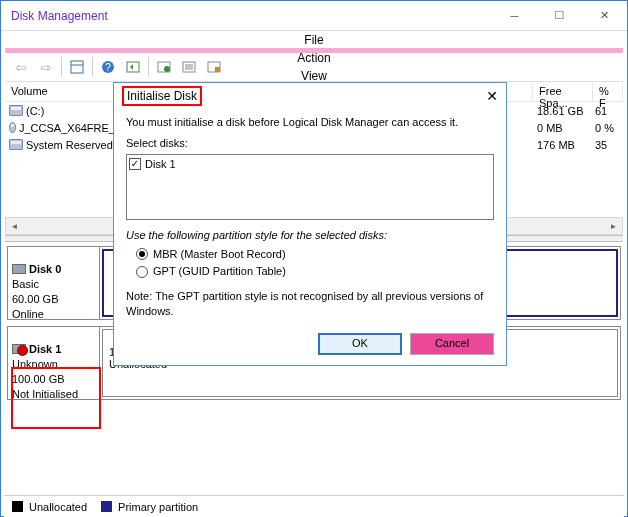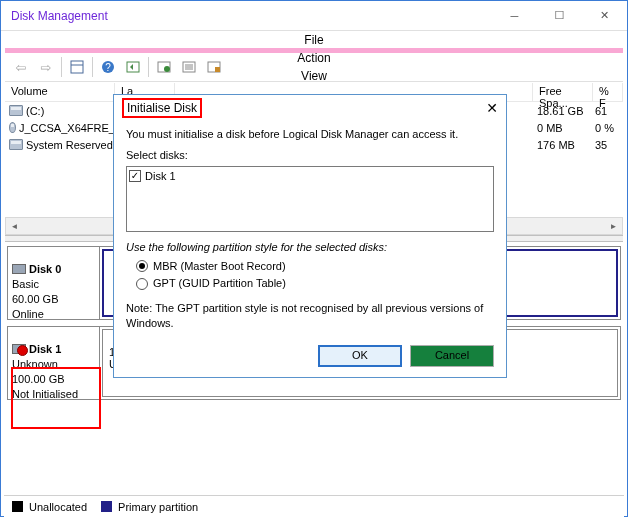--- a/index.html
+++ b/index.html
@@ -42,21 +42,21 @@
   .dlg-body { padding:6px 12px 10px 12px; font-size:11px; color:#000; line-height:1.35;}
   .dlg-body label{font-size:11px;}
   .sel-list { border:1px solid #7a7a7a; height:66px; margin:3px 0 8px 0; padding:2px;}
   .sel-item{display:flex; align-items:center; gap:4px; font-size:11px;}
   .radio-opt { display:flex; align-items:center; gap:5px; margin:3px 0 3px 10px; font-size:11px;}
   .radio { width:12px;height:12px;border:1px solid #555;border-radius:50%; display:inline-flex;align-items:center;justify-content:center;}
   .radio.checked::after{content:"";width:6px;height:6px;background:#000;border-radius:50%;}
   .chk { width:12px;height:12px;border:1px solid #555;display:inline-flex;align-items:center;justify-content:center;font-size:10px;line-height:1;}
   .chk.checked::after{content:"✓";font-size:10px;}
   .dlg-btns{display:flex; justify-content:flex-end; gap:8px; margin-top:14px;}
-  .btn{min-width:84px; height:22px; border:1px solid #adadad; background:#15803d; font-size:11px; display:flex;align-items:center;justify-content:center;}
+  .btn{min-width:84px; height:22px; border:1px solid #adadad; background:#ec4899; font-size:11px; display:flex;align-items:center;justify-content:center;}
   .btn.primary{border:2px solid #2a70c8; background:#e5f1fb;}
   .disk-icon{width:14px;height:10px;background:#9aa6b6;border:1px solid #666;}
   .disk-icon.red{position:relative;}
   .disk-icon.red::after{content:"";position:absolute;right:-3px;bottom:-3px;width:9px;height:9px;border-radius:50%;background:#d00;border:1px solid #800;}
 </style>
 </head>
 <body>
 
 <div class="titlebar">
   <span class="titlebar-title">Disk Management</span>
@@ -194,21 +194,21 @@
         <div class="unalloc-box" style="flex:1; background: #fff; border:1px solid #888;">
           <div style="height:12px;"></div>
           <div>100.00 GB</div>
           <div>Unallocated</div>
         </div>
       </div>
     </div>
     <div class="disk1-anno" style="left:6px; top:285px; width:90px; height:62px;"></div>
   </div>
 
-  <div class="dialog" style="top:12px;">
+  <div class="dialog" style="top:0px;">
     <div class="dlg-title">
       <span class="t">Initialise Disk</span>
       <span class="x">✕</span>
     </div>
     <div class="dlg-body">
       <div style="margin-bottom:6px;">You must initialise a disk before Logical Disk Manager can access it.</div>
       <label>Select disks:</label>
       <div class="sel-list">
         <div class="sel-item">
           <span class="chk checked"></span>

